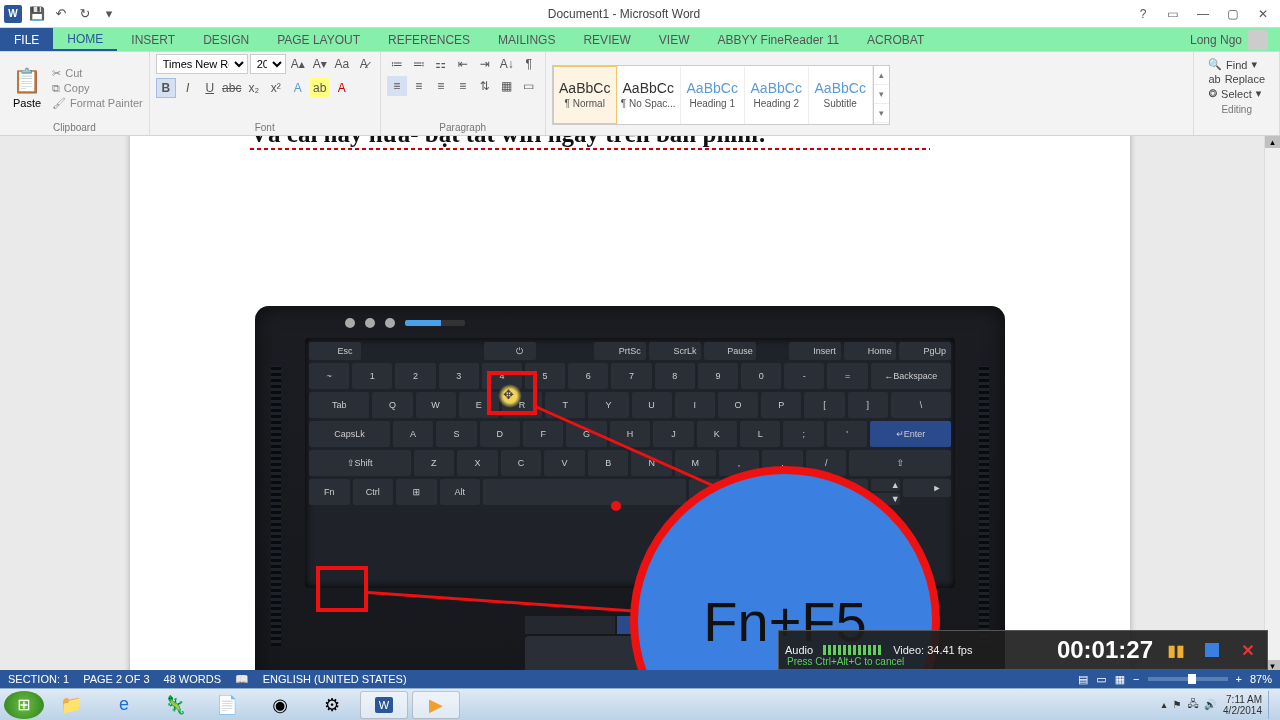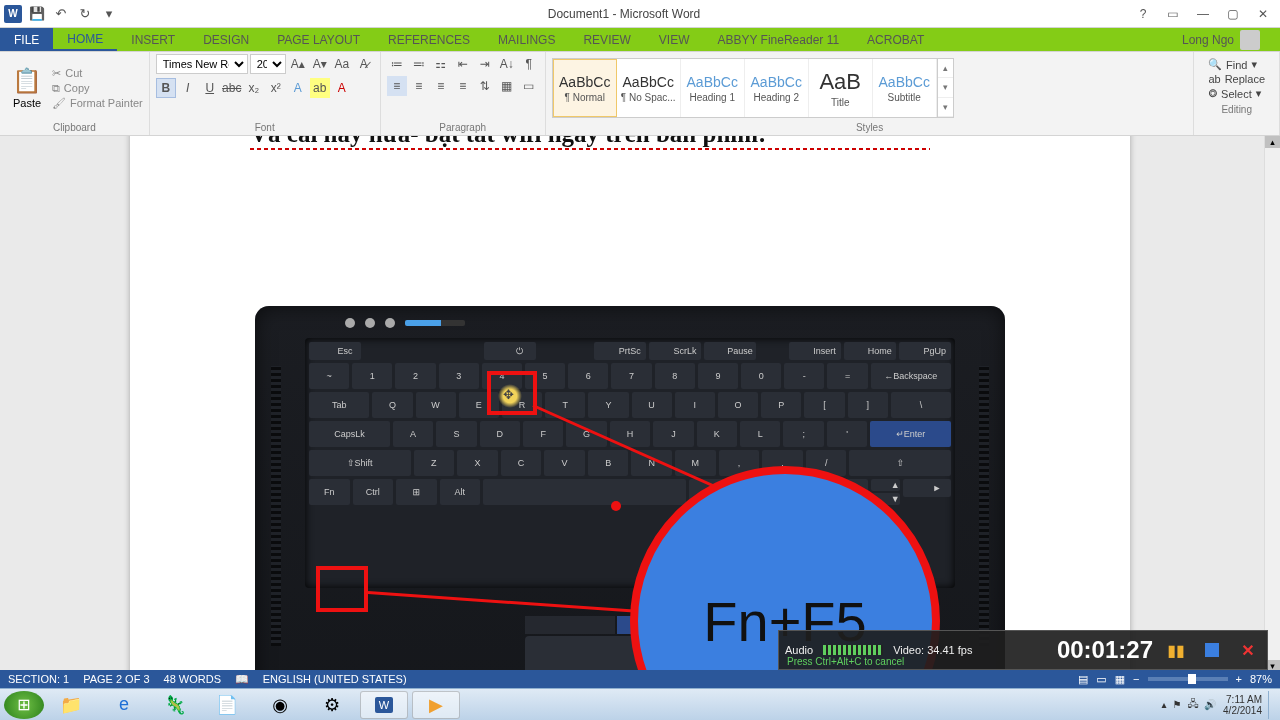--- a/index.html
+++ b/index.html
@@ -8,26 +8,26 @@
 
 .titlebar { height: 28px; background: #fff; display: flex; align-items: center; padding: 0 4px; border-bottom: 1px solid #d4d4d4; }
 .qat { display: flex; gap: 6px; align-items: center; }
 .qat-icon { width: 18px; height: 18px; display: flex; align-items: center; justify-content: center; font-size: 13px; color: #555; }
 .word-logo { width: 18px; height: 18px; background: #2b579a; color: #fff; font-size: 10px; font-weight: bold; display: flex; align-items: center; justify-content: center; border-radius: 2px; }
 .title-text { flex: 1; text-align: center; font-size: 12px; color: #444; }
 .win-controls { display: flex; gap: 4px; }
 .win-btn { width: 26px; height: 18px; display: flex; align-items: center; justify-content: center; font-size: 12px; color: #555; }
 
 
-.ribbon-tabs { height: 24px; display: flex; align-items: stretch; background: #84cc16; border-bottom: 1px solid #d4d4d4; }
+.ribbon-tabs { height: 24px; display: flex; align-items: stretch; background: #86efac; border-bottom: 1px solid #d4d4d4; }
 .tab { padding: 0 14px; font-size: 12px; color: #555; display: flex; align-items: center; cursor: pointer; }
 .tab.file { background: #2b579a; color: #fff; font-weight: 500; }
 .tab.active { color: #2b579a; border-bottom: 2px solid #2b579a; font-weight: 500; }
 .ribbon-tabs .spacer { flex: 1; }
-.user-area { display: flex; align-items: center; gap: 6px; padding-right: 20px; font-size: 12px; color: #555; }
+.user-area { display: flex; align-items: center; gap: 6px; padding-right: 12px; font-size: 12px; color: #555; }
 .user-avatar { width: 20px; height: 20px; background: #ccc; border-radius: 2px; }
 
 
 .ribbon { height: 84px; background: #f3f3f3; border-bottom: 1px solid #d4d4d4; display: flex; position: relative; }
 .group { border-right: 1px solid #ddd; display: flex; flex-direction: column; padding: 2px 6px 0; }
 .group-content { flex: 1; display: flex; align-items: center; gap: 4px; }
 .group-label { font-size: 10px; color: #777; text-align: center; padding-bottom: 2px; position: relative; }
 
 .clipboard .paste-btn { display: flex; flex-direction: column; align-items: center; width: 42px; gap: 2px; font-size: 11px; }
 .clipboard .paste-btn .icon { font-size: 24px; }
@@ -240,35 +240,30 @@
           </div>
         <div class="style-item">
             <span class="style-preview h">AaBbCc</span>
             <span class="style-name">Heading 1</span>
           </div>
         <div class="style-item">
             <span class="style-preview h">AaBbCc</span>
             <span class="style-name">Heading 2</span>
           </div>
         <div class="style-item">
-            <span class="style-preview title">AaB</span>
-            <span class="style-name">Title</span>
-          </div>
-        <div class="style-item">
             <span class="style-preview h">AaBbCc</span>
             <span class="style-name">Subtitle</span>
           </div>
         <div class="styles-arrows">
             <div>▴</div>
             <div>▾</div>
             <div>▾</div>
           </div>
       </div>
     </div>
-    <div class="group-label">Styles</div>
   </div>
 
   <div class="group">
     <div class="editing">
       <div><span>🔍</span><span>Find</span> ▾</div>
       <div>
           <span>ab</span>
           <span>Replace</span>
         </div>
       <div><span>⭗</span><span>Select</span> ▾</div>

